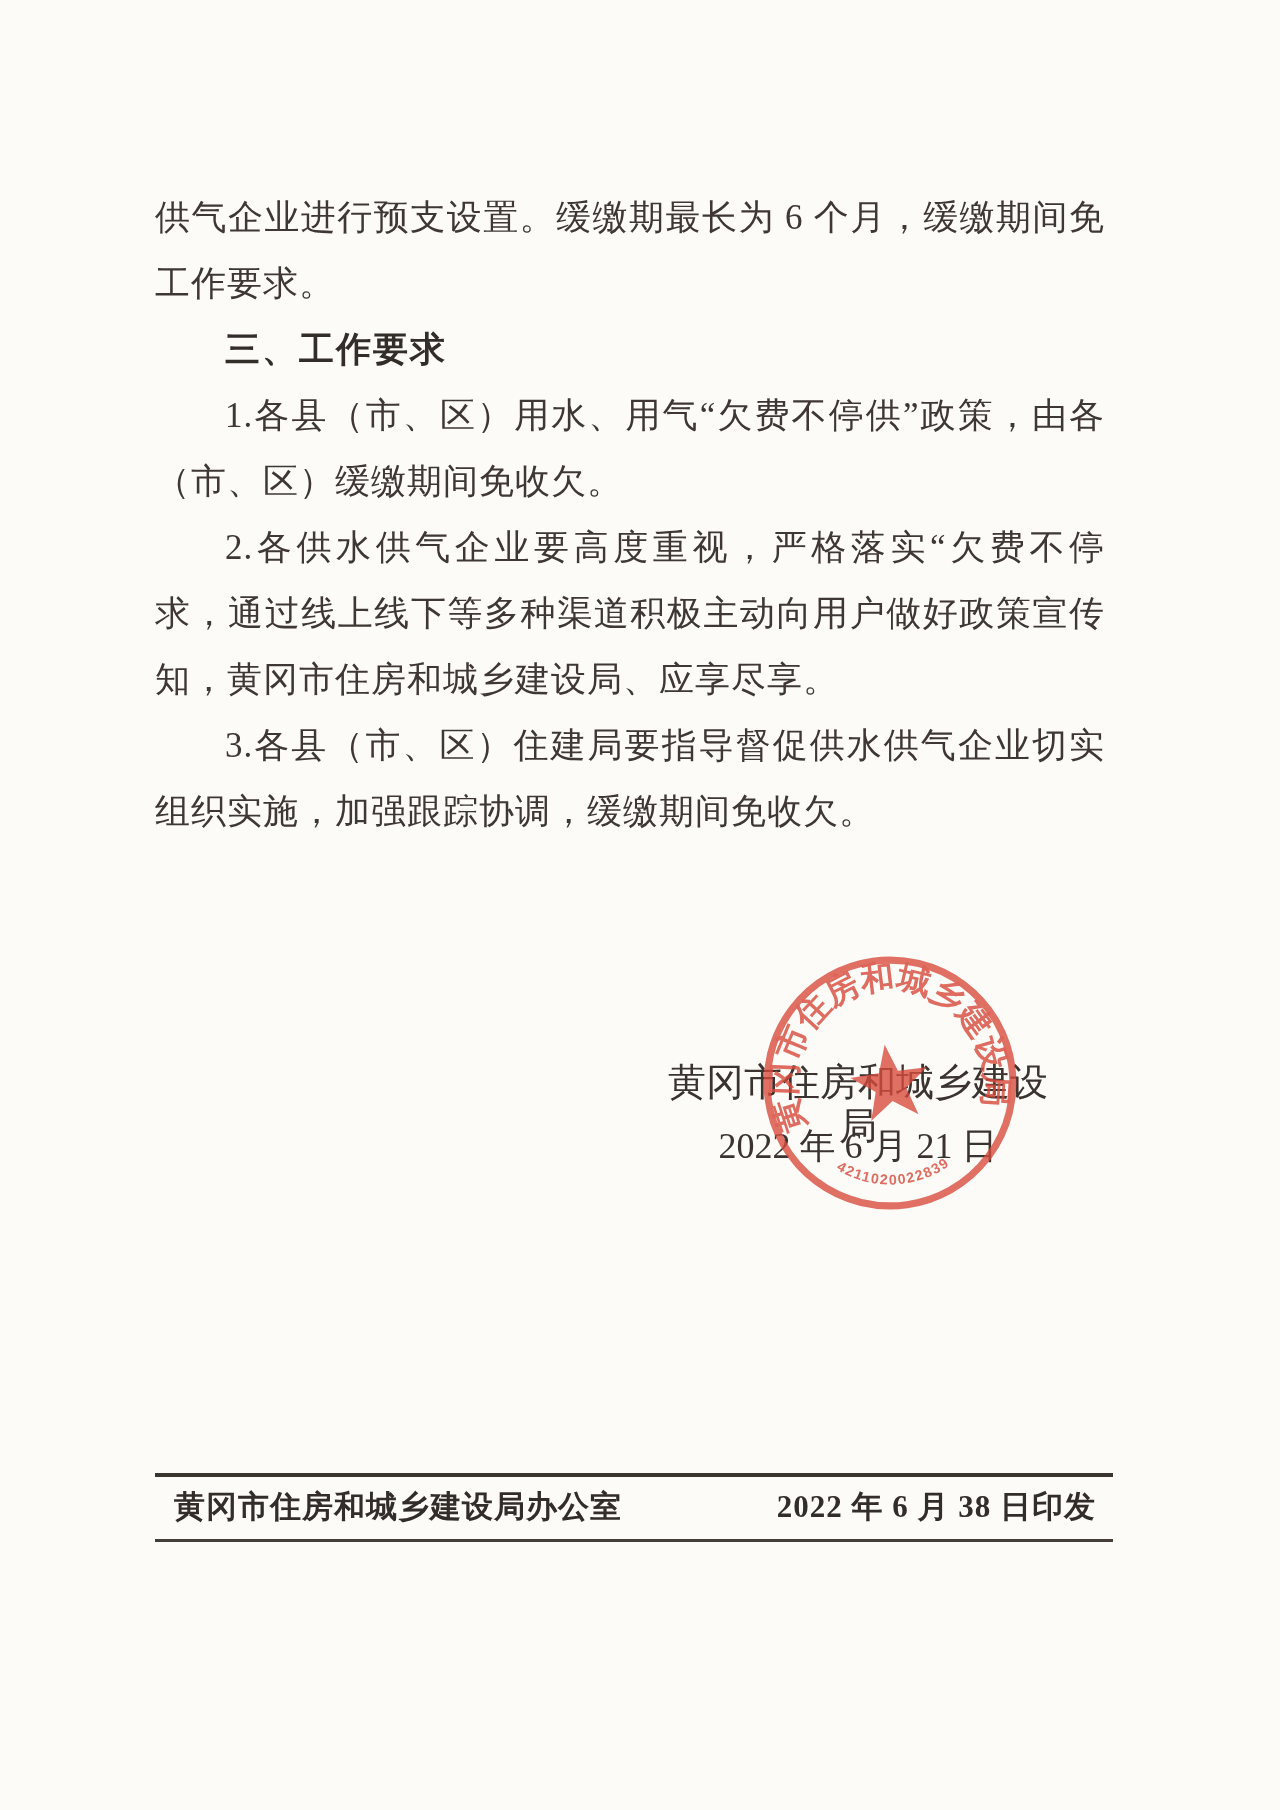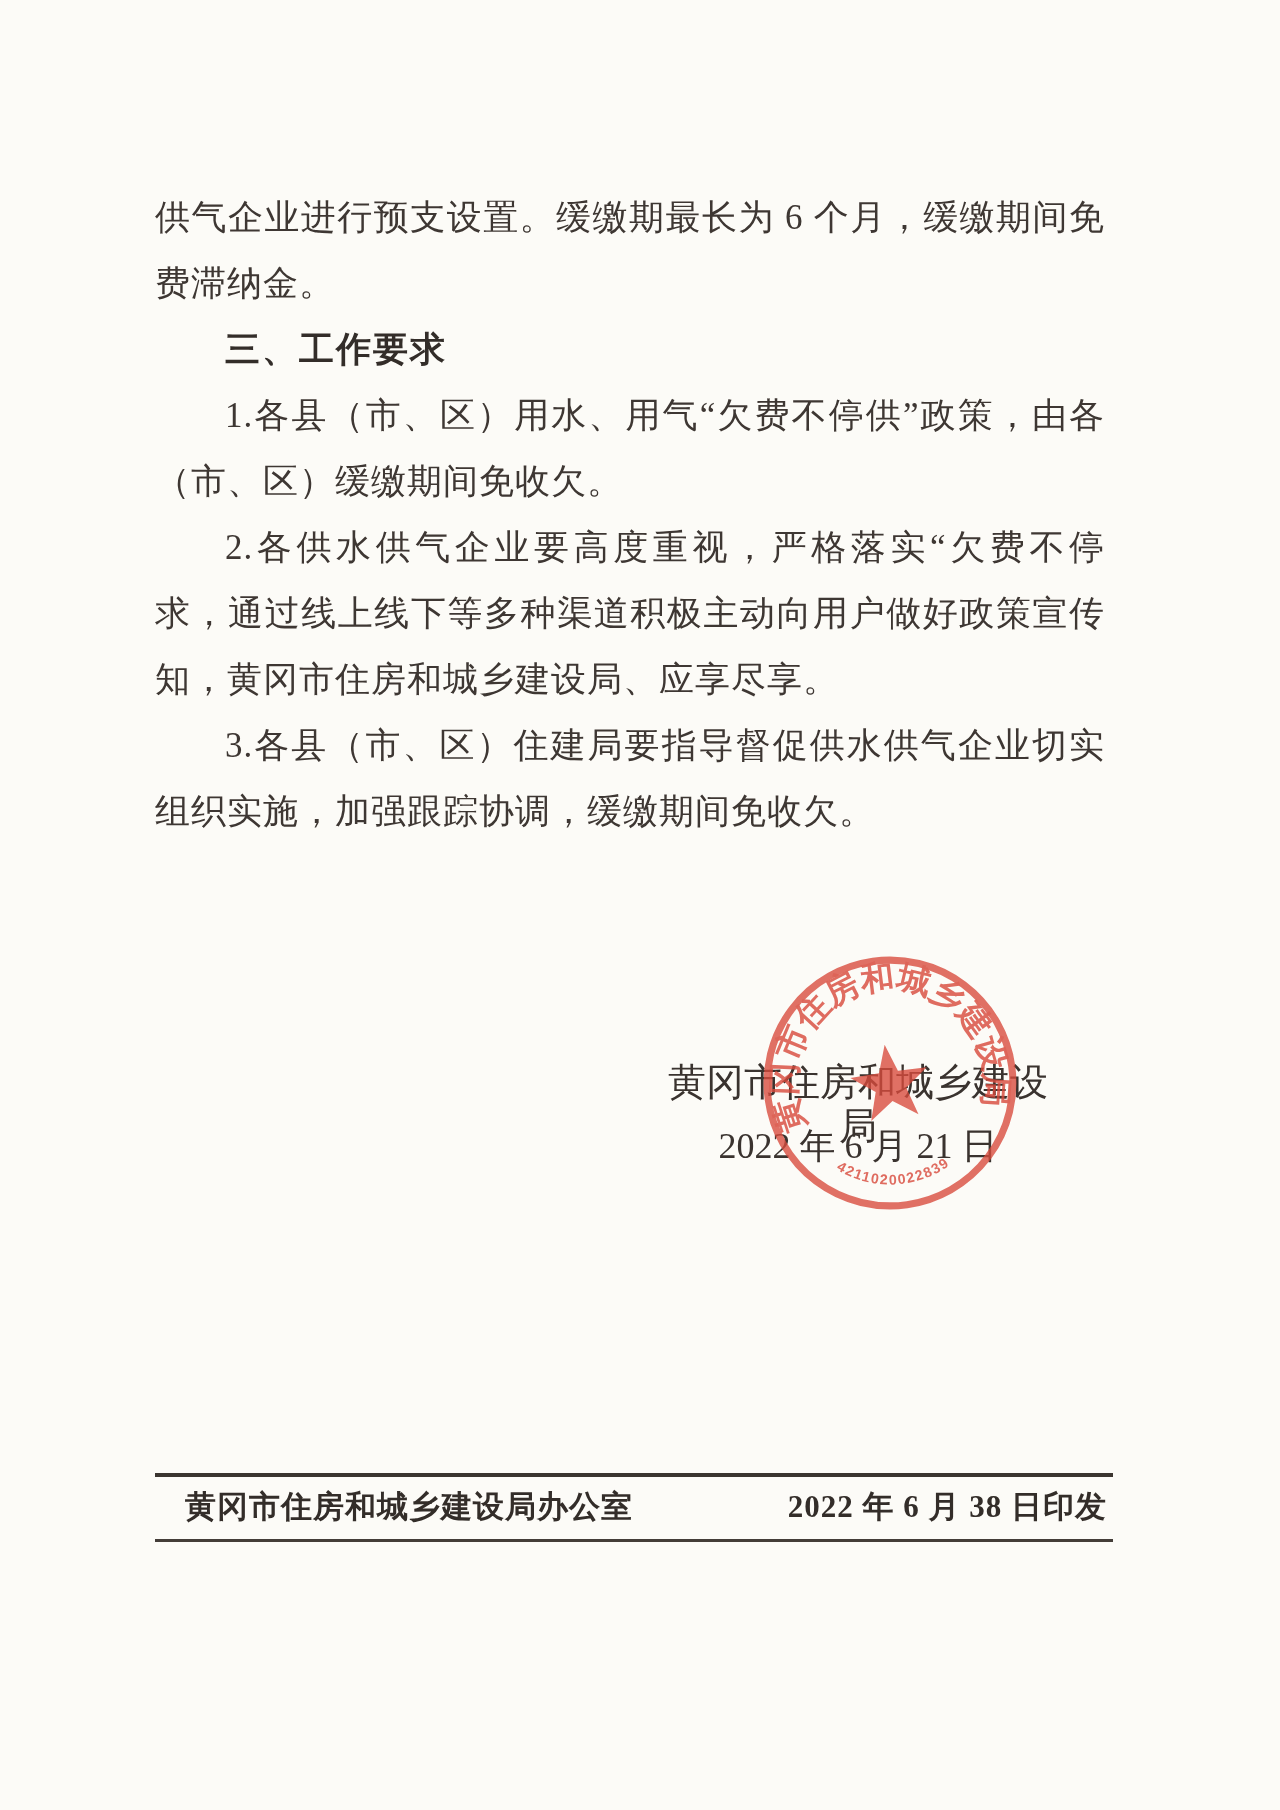--- a/index.html
+++ b/index.html
@@ -53,35 +53,35 @@
   
   .footer-rule-top {
     position:absolute; left:155px; top:1473px; width:958px; height:4px;
     background:#3b3530;
   }
   .footer-rule-bottom {
     position:absolute; left:155px; top:1539px; width:958px; height:3px;
     background:#443d38;
   }
   .footer-row {
-    position:absolute; left:165px; top:1486px; width:958px;
+    position:absolute; left:154px; top:1486px; width:958px;
     box-sizing:border-box; padding:0 16px 0 20px;
     display:flex; justify-content:space-between; align-items:center;
     font-size:31px; line-height:42px; font-weight:600;
     color:#332d29; letter-spacing:1px;
   }
 </style>
 </head>
 <body>
 
 <div class="page">
 
   <div class="body-text">
     <div class="line just">供气企业进行预支设置。缓缴期最长为 6 个月，缓缴期间免收欠</div>
-    <div class="line left">费滞纳金。</div>
+    <div class="line left">工作要求。</div>
     <div class="line left indent heading">三、工作要求</div>
     <div class="line just indent">1.各县（市、区）用水、用气“欠费不停供”政策，由各县</div>
     <div class="line left">（市、区）缓缴期间免收欠。</div>
     <div class="line just indent">2.各供水供气企业要高度重视，严格落实“欠费不停供”要</div>
     <div class="line just">求，通过线上线下等多种渠道积极主动向用户做好政策宣传告</div>
     <div class="line left">知，黄冈市住房和城乡建设局、应享尽享。</div>
     <div class="line just indent">3.各县（市、区）住建局要指导督促供水供气企业切实抓好</div>
     <div class="line left">组织实施，加强跟踪协调，缓缴期间免收欠。</div>
   </div>
 

